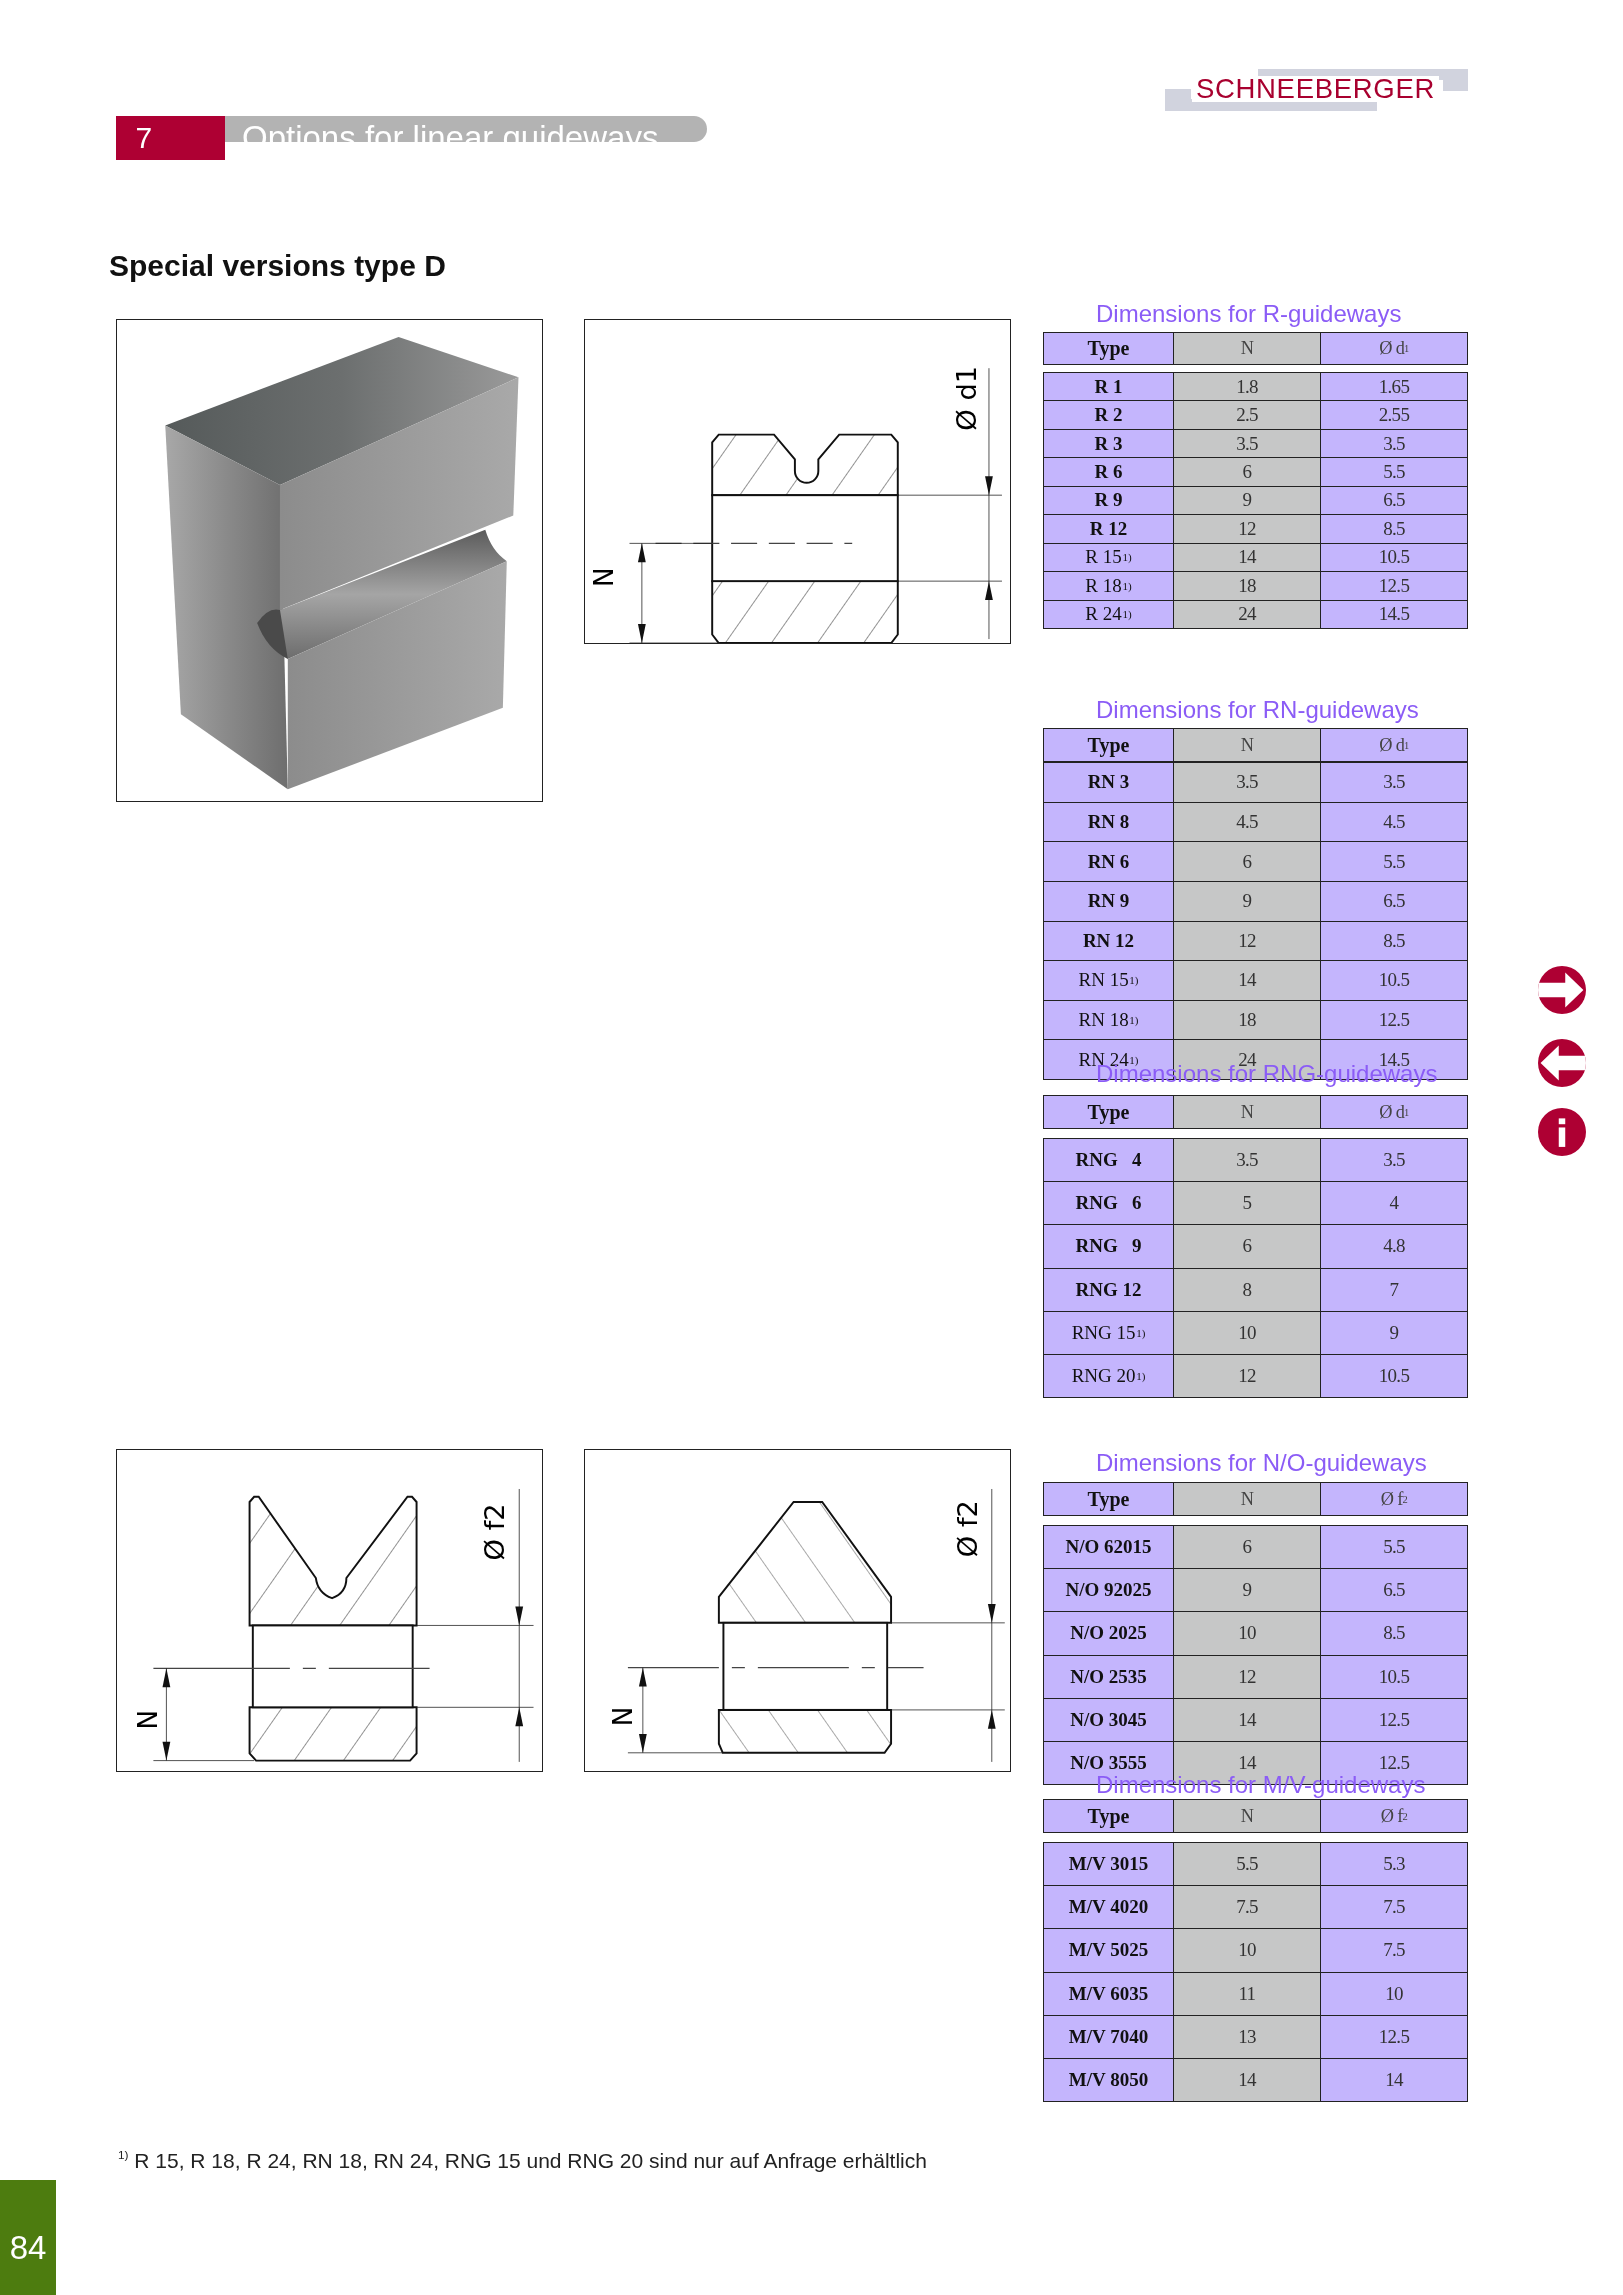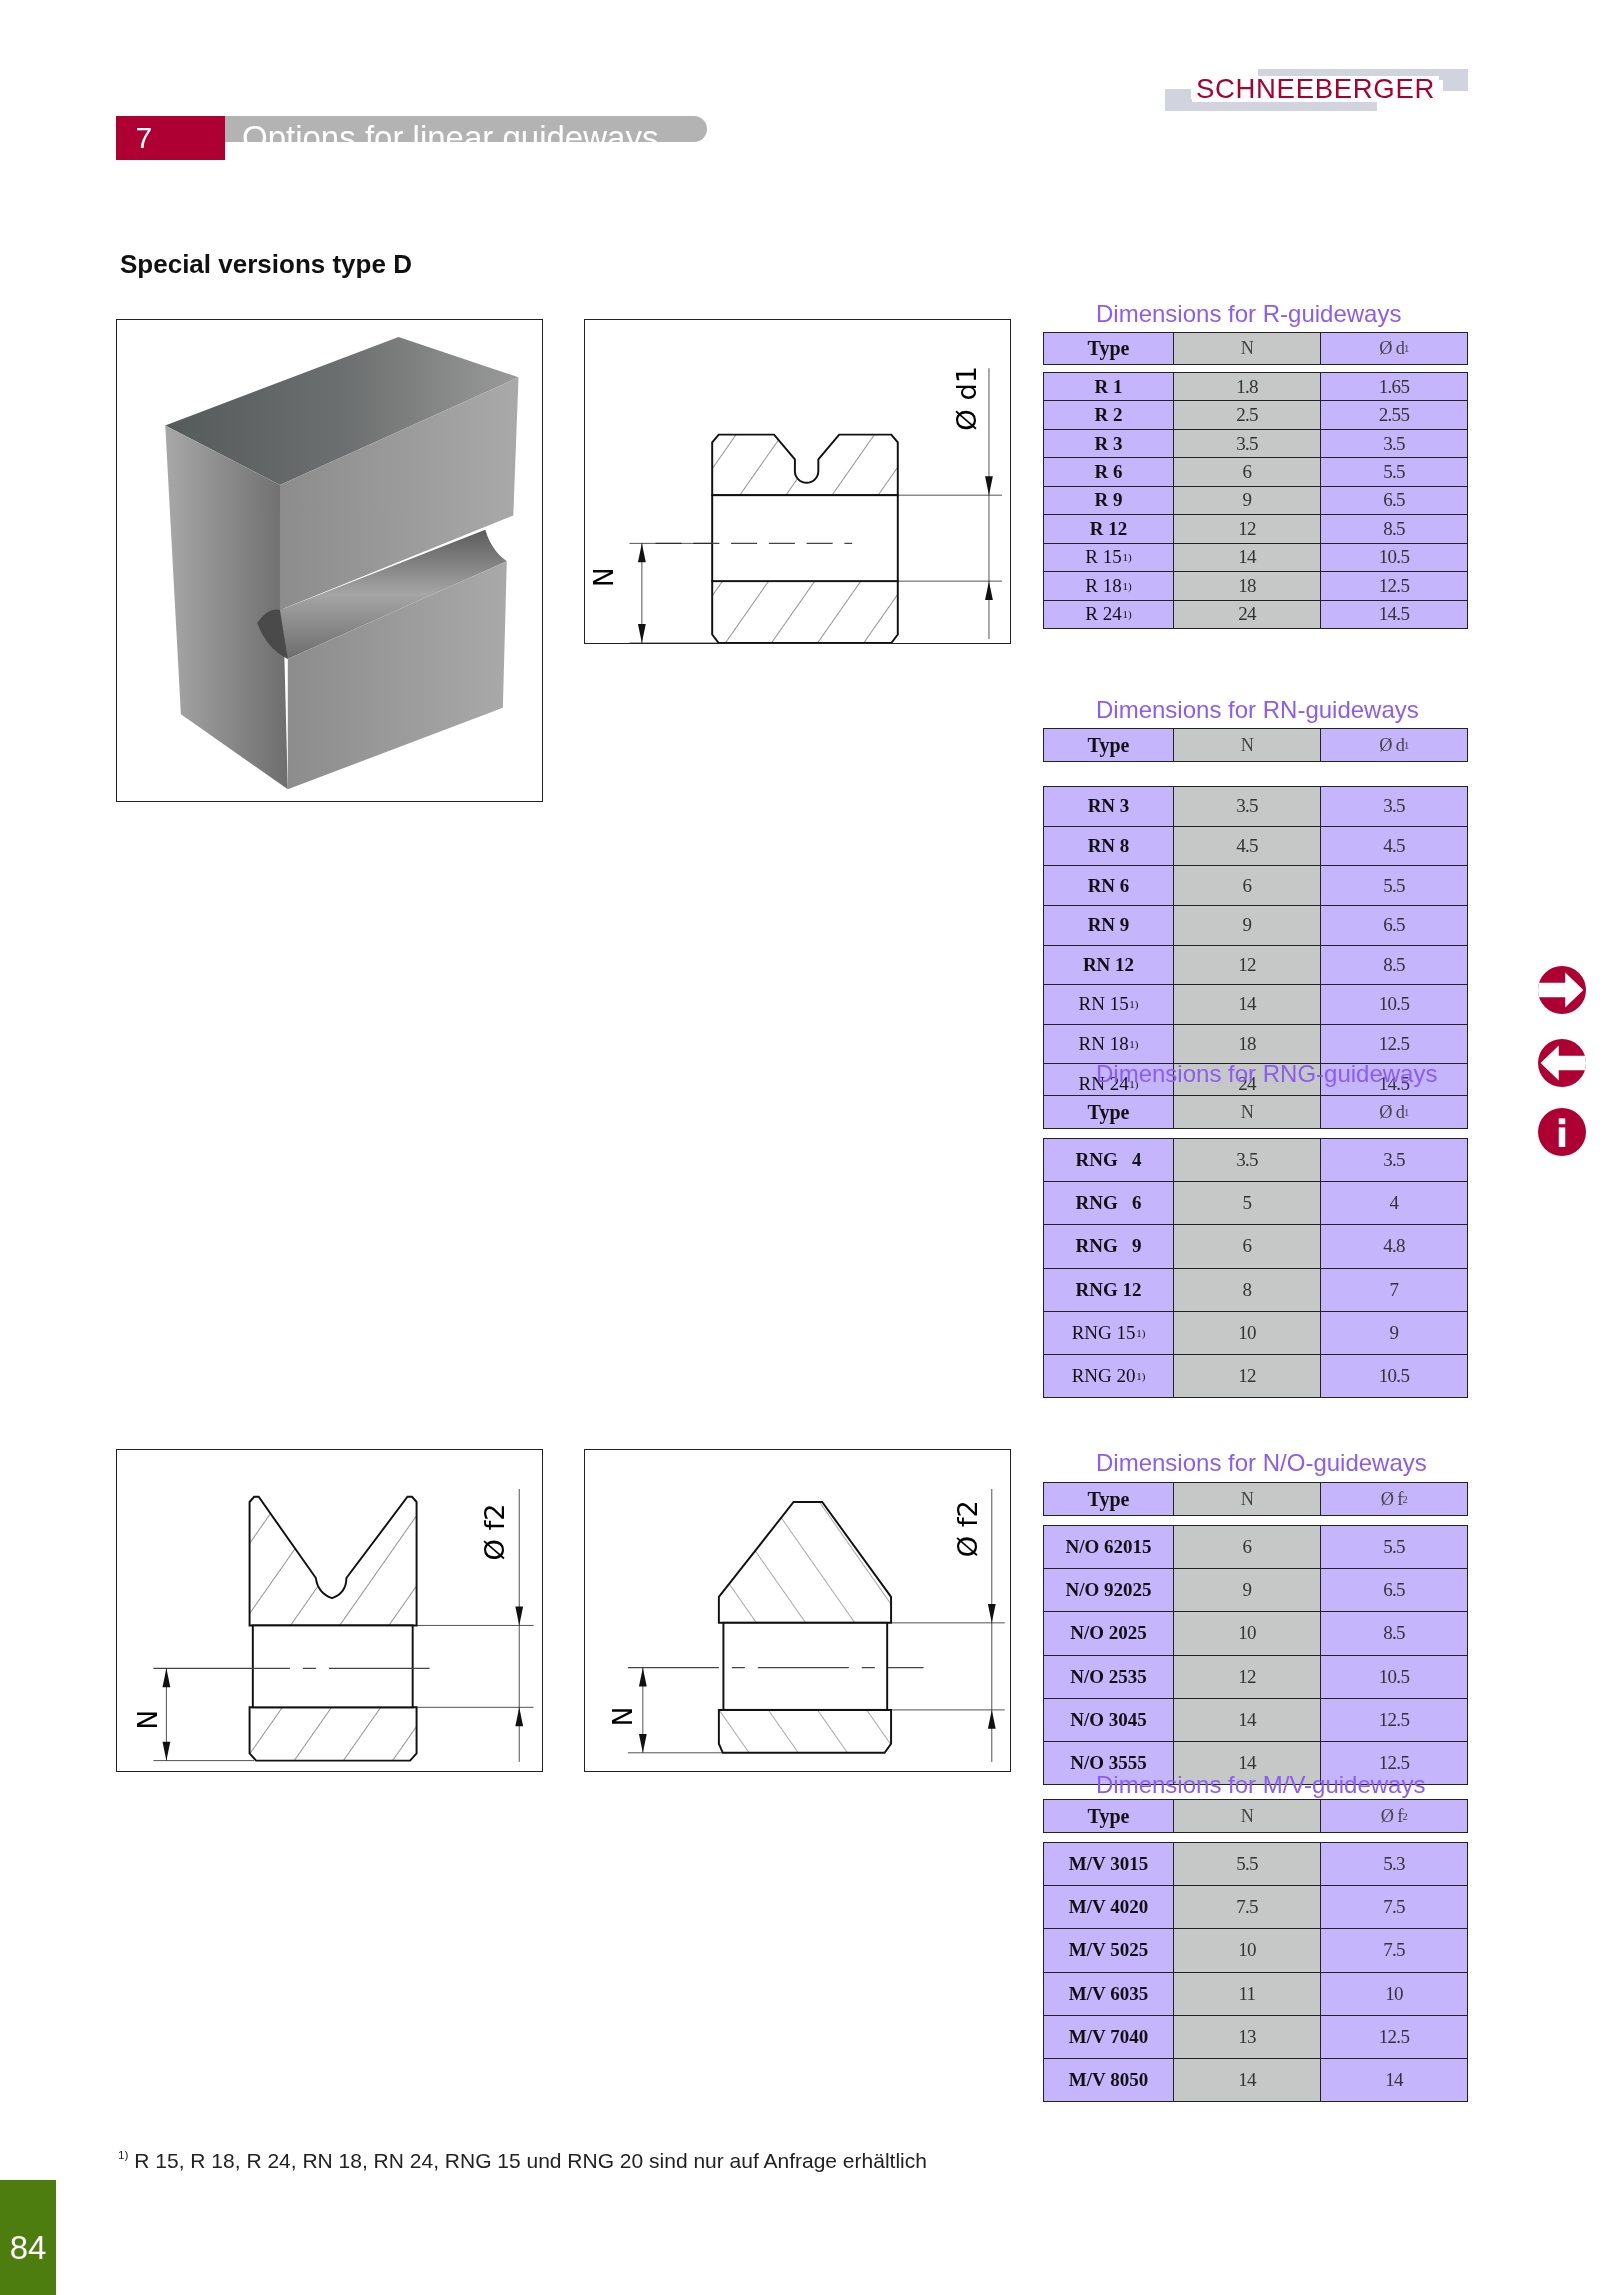--- a/index.html
+++ b/index.html
@@ -13,21 +13,21 @@
                background: #fff; padding: 0 3.9px; line-height: 26px; }
 
   
   .chapter { position: absolute; left: 116px; top: 116px; height: 44px; display: flex; }
   .chapter-num { width: 109px; height: 44px; background: #ae0033; color: #fff; font-size: 30px;
                  line-height: 44px; padding-left: 19.6px; box-sizing: border-box; }
   .chapter-title { width: 482px; height: 26px; background: #b3b3b3; color: #fff; font-size: 33px;
                    line-height: 44px; padding-left: 17px; box-sizing: border-box;
                    border-radius: 0 22px 22px 0; white-space: nowrap; }
 
-  .section-title { position: absolute; left: 120px; top: 249px; font-size: 26px; font-weight: bold; color: #111; }
+  .section-title { position: absolute; left: 109px; top: 249px; font-size: 30px; font-weight: bold; color: #111; }
 
   .figbox { position: absolute; border: 1.3px solid #222; background: #fff; box-sizing: border-box; }
   .figbox svg { position: absolute; left: 0; top: 0; width: 100%; height: 100%; }
 
   
   .tbl-title { position: absolute; left: 1096px; font-size: 24px; color: #8b5cf6; white-space: nowrap; }
   .tbl { position: absolute; left: 1043px; width: 425px; }
   .tbl-head, .tbl-body { position: absolute; left: 0; width: 425px; border: 1.3px solid #222;
                          box-sizing: border-box; display: flex; flex-direction: column; background: #c4b5fd; font-family: Liberation Serif, serif; }
   .row { display: flex; flex: 1; border-bottom: 1px solid #222; }
@@ -278,21 +278,21 @@
   <div class="tbl-head" style="top:0; height:34px;">
       <div class="row">
         <div class="cell c-type">Type</div>
         <div class="cell c-n">N</div>
         <div class="cell c-d">
           <span>Ø d</span>
           <sub class="idx">1</sub>
         </div>
       </div>
     </div>
-  <div class="tbl-body" style="top:58px; height:318px;text-align:center;">
+  <div class="tbl-body" style="top:34px; height:318px;text-align:center;">
       <div class="row">
         <div class="cell c-type">
           <span style="white-space: pre;">RN 3</span>
         </div>
         <div class="cell c-n">3.5</div>
         <div class="cell c-d">3.5</div>
       </div>
       <div class="row">
         <div class="cell c-type">
           <span style="white-space: pre;">RN 8</span>

